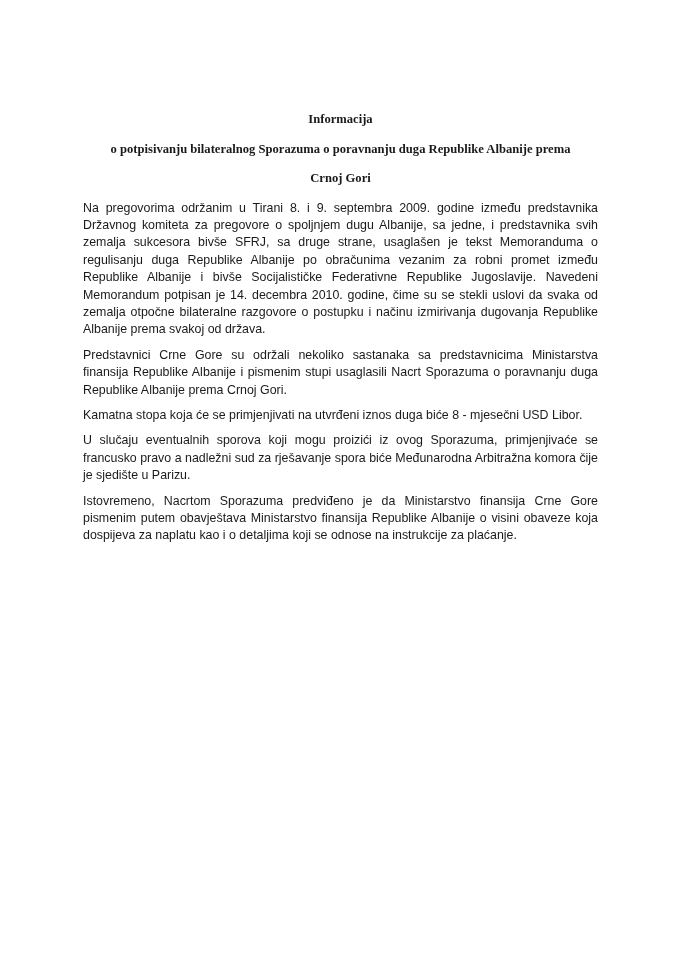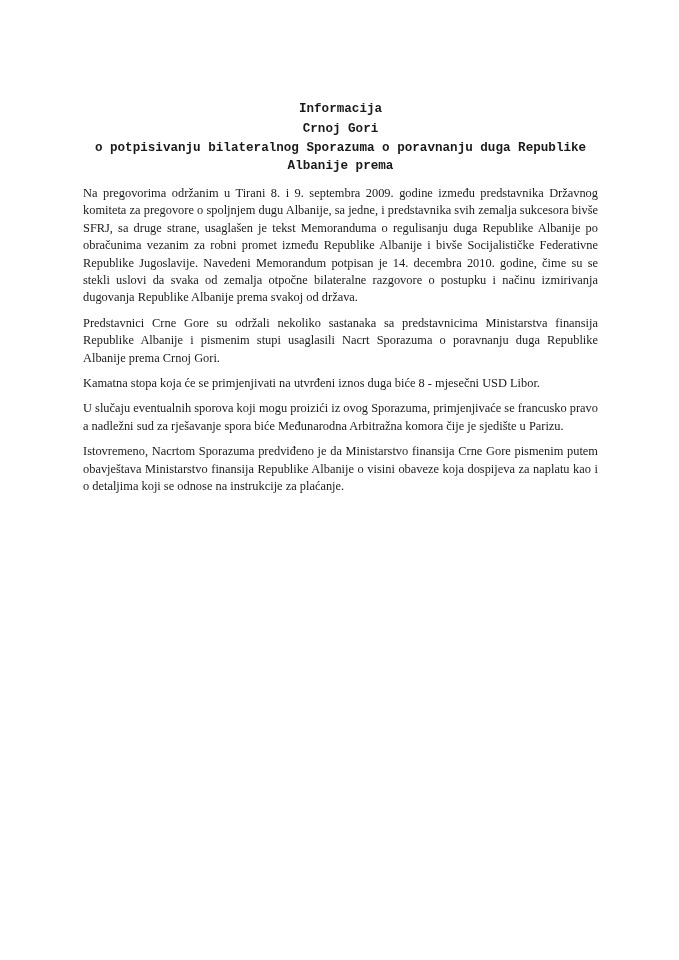--- a/index.html
+++ b/index.html
@@ -4,38 +4,38 @@
   <style>
     html, body { margin: 0; padding: 0; background: #ffffff; }
     body { width: 679px; height: 960px; position: relative; overflow: hidden; }
     .page {
       position: absolute; left: 83px; top: 99px; width: 515px;
       font-family: "DejaVu Serif", "Liberation Serif", serif;
       color: #1a1a1a;
     }
     .title {
       text-align: center; font-weight: bold; font-size: 12.6px;
-      line-height: 17.5px; margin: 2px;
-      font-family: Liberation Mono, monospace;
+      line-height: 17.5px; margin: 12px;
+      font-family: Liberation Serif, serif;
     }
     .title-block { margin-bottom: 10px; }
     p.para {
       margin: 0 0 8px 0; font-size: 12.4px; line-height: 17.4px;
       text-align: justify;
-      font-family: Liberation Serif, serif;
+      font-family: Liberation Sans, sans-serif;
     }
   </style>
 </head>
 <body>
 
 <div class="page">
   <div class="title-block">
     <p class="title">Informacija</p>
+    <p class="title">o potpisivanju bilateralnog Sporazuma o poravnanju duga Republike Albanije prema</p>
     <p class="title">Crnoj Gori</p>
-    <p class="title">o potpisivanju bilateralnog Sporazuma o poravnanju duga Republike Albanije prema</p>
   </div>
   <div>
     <p class="para">Na pregovorima  održanim u Tirani 8. i 9. septembra 2009. godine između predstavnika Državnog komiteta za pregovore o spoljnjem dugu Albanije, sa jedne, i predstavnika svih zemalja sukcesora bivše SFRJ, sa druge strane, usaglašen je tekst Memoranduma o regulisanju duga Republike Albanije po obračunima vezanim za robni promet između Republike Albanije i bivše Socijalističke Federativne Republike Jugoslavije. Navedeni Memorandum potpisan je 14. decembra 2010. godine, čime su se stekli uslovi da svaka od zemalja otpočne bilateralne razgovore o postupku i načinu izmirivanja dugovanja Republike Albanije prema svakoj od država.</p>
     <p class="para">Predstavnici Crne Gore su održali nekoliko sastanaka sa predstavnicima Ministarstva finansija Republike Albanije i pismenim stupi usaglasili Nacrt Sporazuma o poravnanju duga Republike Albanije prema Crnoj Gori.</p>
     <p class="para">Kamatna stopa koja će se primjenjivati na utvrđeni iznos duga biće 8 - mjesečni USD Libor.</p>
     <p class="para">U slučaju eventualnih sporova koji mogu proizići iz ovog Sporazuma, primjenjivaće se francusko pravo a nadležni sud za rješavanje spora biće Međunarodna Arbitražna komora čije je sjedište u Parizu.</p>
     <p class="para">Istovremeno, Nacrtom Sporazuma predviđeno je da Ministarstvo finansija Crne Gore pismenim putem obavještava Ministarstvo finansija Republike Albanije o visini obaveze koja dospijeva za naplatu kao i o detaljima koji se odnose na instrukcije za plaćanje.</p>
   </div>
 </div>
 

